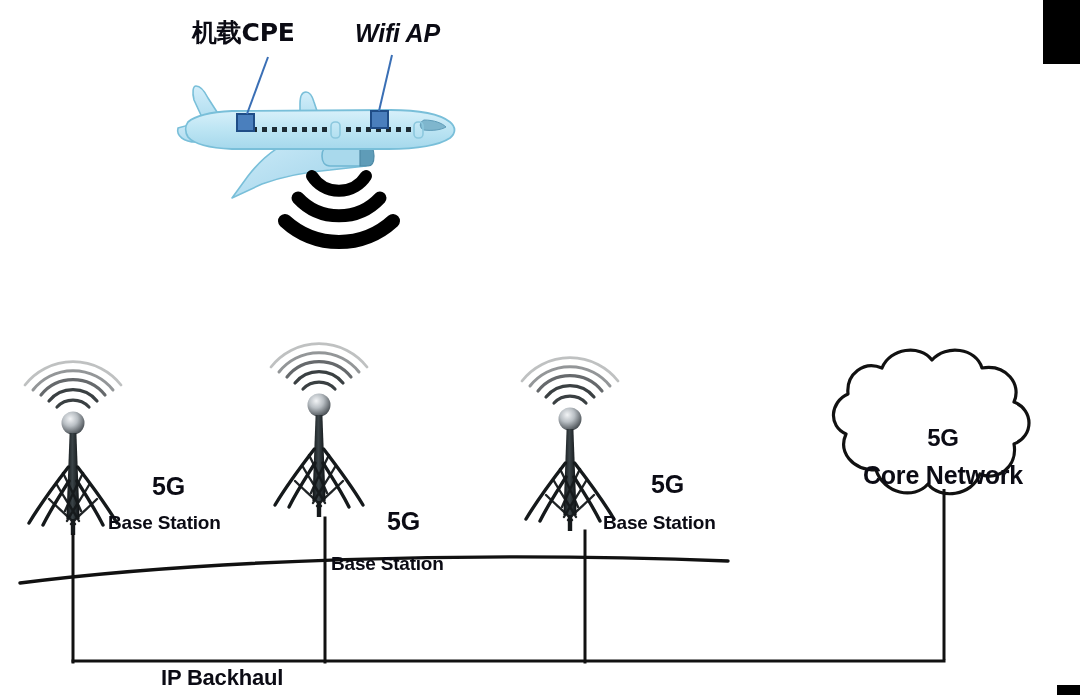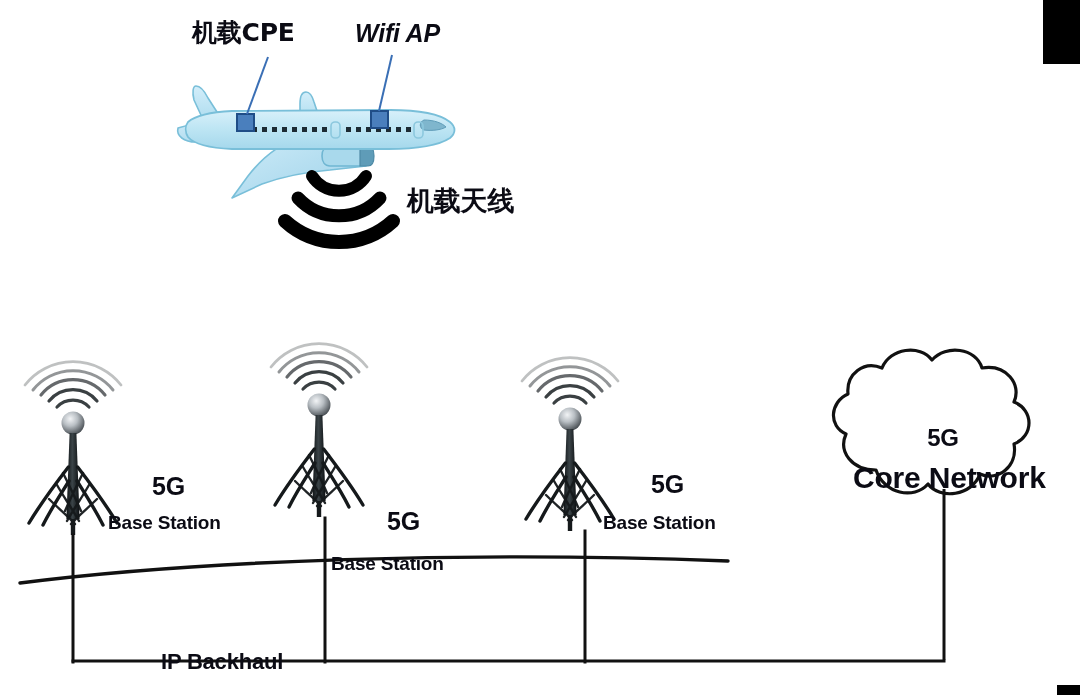--- a/index.html
+++ b/index.html
@@ -53,21 +53,21 @@
     font-size: 25px;
   }
   .lbl-bs {
     font-size: 19px;
   }
   .lbl-cloud-5g {
     font-size: 24px;
     text-align: center;
   }
   .lbl-cloud-cn {
-    font-size: 30px;
+    font-size: 25px;
     text-align: center;
   }
   .lbl-backhaul {
     font-size: 22px;
   }
   .edge-mark {
     position: absolute;
     background: #000000;
   }
 </style>
@@ -233,32 +233,31 @@
       <line x1="585" y1="531" x2="585" y2="662"></line>
       <line x1="73" y1="661" x2="944" y2="661"></line>
     </g>
 
   </svg>
 
   <div class="lbl lbl-cn lbl-plane-top" style="left:192px; top:20px;">机载CPE</div>
 
   <div class="lbl lbl-plane-top" style="left:355px; top:20px;font-style:italic;">Wifi AP</div>
 
-  <div class="lbl lbl-cn lbl-antenna" style="left:407px; top:187px;">机载天线</div>
 
   <div class="lbl lbl-5g" style="left:152px; top:473px;">5G</div>
   <div class="lbl lbl-bs" style="left:108px; top:513px;">Base Station</div>
 
   <div class="lbl lbl-5g" style="left:387px; top:508px;">5G</div>
   <div class="lbl lbl-bs" style="left:331px; top:554px;">Base Station</div>
 
   <div class="lbl lbl-5g" style="left:651px; top:471px;">5G</div>
   <div class="lbl lbl-bs" style="left:603px; top:513px;">Base Station</div>
 
   <div class="lbl lbl-cloud-5g" style="left:893px; top:425px; width:100px;">5G</div>
   <div class="lbl lbl-cloud-cn" style="left:853px; top:462px; width:180px;">Core Network</div>
 
-  <div class="lbl lbl-backhaul" style="left:161px; top:650px;text-align:right;">IP Backhaul</div>
+  <div class="lbl lbl-backhaul" style="left:161px; top:666px;text-align:right;">IP Backhaul</div>
 
   <div class="edge-mark" style="left:1043px; top:0px; width:37px; height:64px;"></div>
   <div class="edge-mark" style="left:1057px; top:685px; width:23px; height:10px;"></div>
 
 </div>
 
 </body></html>

